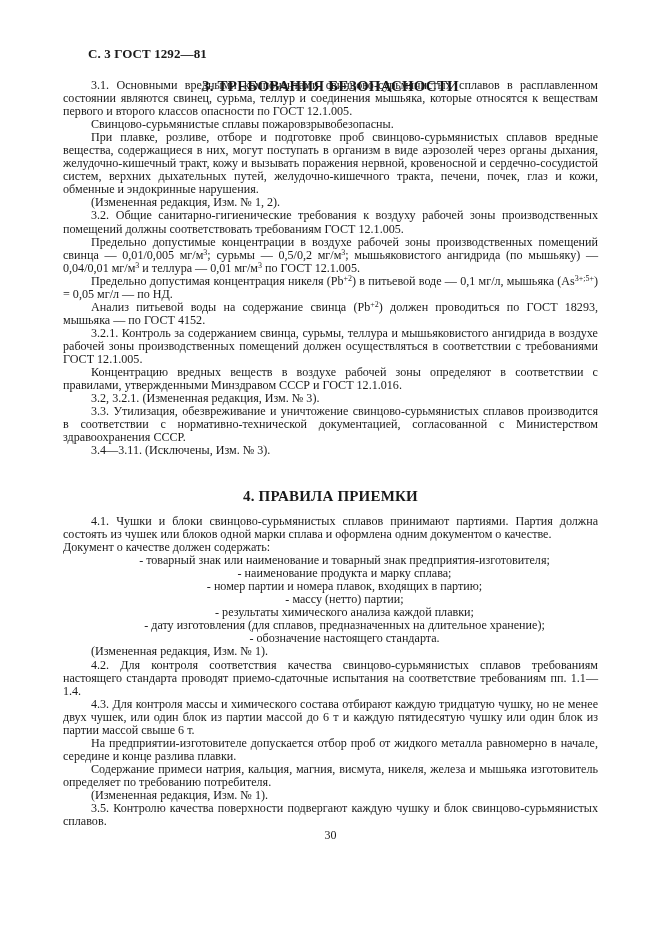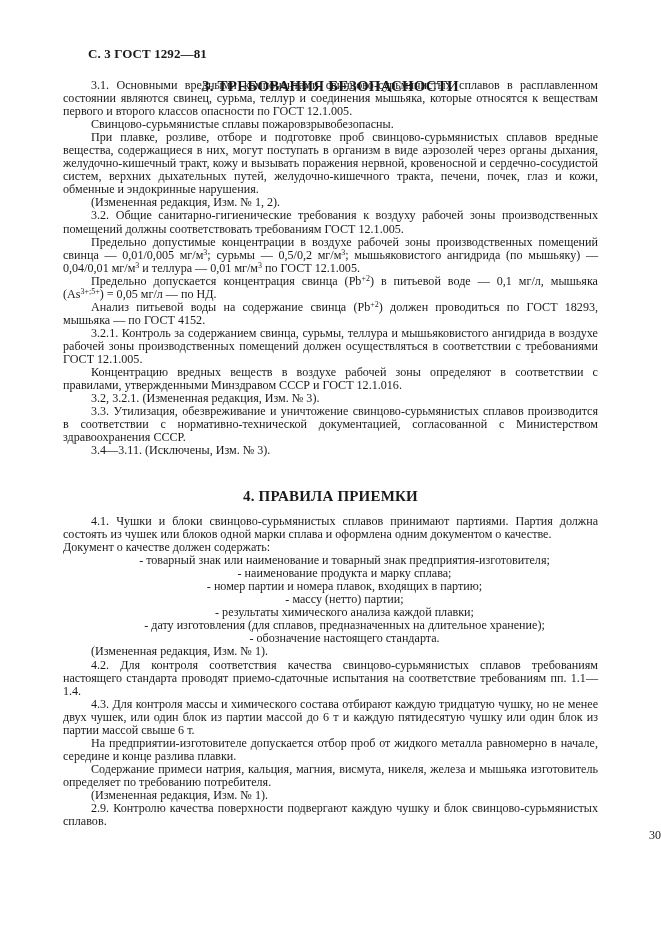--- a/index.html
+++ b/index.html
@@ -55,41 +55,41 @@
     sup {
       font-size: 8px;
       line-height: 0;
       vertical-align: 4px;
     }
     .page-number {
       position: absolute;
       left: 0;
       width: 661px;
       top: 828px;
-      text-align: right;
+      text-align: center;
       font-size: 12px;
     }
   </style>
 </head>
 <body>
 
 <div>
 
   <div class="running-head">С. 3 ГОСТ 1292—81</div>
 
   <div class="section-title" style="top:78px;">3. ТРЕБОВАНИЯ БЕЗОПАСНОСТИ</div>
 
   <div class="block" style="top:79px;">
     <p>3.1. Основными вредными компонентами свинцово-сурьмянистых сплавов в расплавленном состоянии являются свинец, сурьма, теллур и соединения мышьяка, которые относятся к веществам первого и второго классов опасности по ГОСТ 12.1.005.</p>
     <p>Свинцово-сурьмянистые сплавы пожаровзрывобезопасны.</p>
     <p>При плавке, розливе, отборе и подготовке проб свинцово-сурьмянистых сплавов вредные вещества, содержащиеся в них, могут поступать в организм в виде аэрозолей через органы дыхания, желудочно-кишечный тракт, кожу и вызывать поражения нервной, кровеносной и сердечно-сосудистой систем, верхних дыхательных путей, желудочно-кишечного тракта, печени, почек, глаз и кожи, обменные и эндокринные нарушения.</p>
     <p class="bold">(Измененная редакция, Изм. № 1, 2).</p>
     <p>3.2. Общие санитарно-гигиенические требования к воздуху рабочей зоны производственных помещений должны соответствовать требованиям ГОСТ 12.1.005.</p>
     <p><span>Предельно допустимые концентрации в воздухе рабочей зоны производственных помещений свинца — 0,01/0,005 мг/м</span><sup>3</sup><span>; сурьмы — 0,5/0,2 мг/м</span><sup>3</sup><span>; мышьяковистого ангидрида (по мышьяку) — 0,04/0,01 мг/м</span><sup>3</sup><span> и теллура — 0,01 мг/м</span><sup>3</sup><span> по ГОСТ 12.1.005.</span></p>
-    <p><span>Предельно допускается концентрация свинца (Pb</span><sup>+2</sup><span>) в питьевой воде — 0,1 мг/л, мышьяка (As</span><sup>3+;5+</sup><span>) = 0,05 мг/л — по НД.</span></p>
+    <p><span>Предельно допустимая концентрация никеля (Pb</span><sup>+2</sup><span>) в питьевой воде — 0,1 мг/л, мышьяка (As</span><sup>3+;5+</sup><span>) = 0,05 мг/л — по НД.</span></p>
     <p><span>Анализ питьевой воды на содержание свинца (Pb</span><sup>+2</sup><span>) должен проводиться по ГОСТ 18293, мышьяка — по ГОСТ 4152.</span></p>
     <p>3.2.1. Контроль за содержанием свинца, сурьмы, теллура и мышьяковистого ангидрида в воздухе рабочей зоны производственных помещений должен осуществляться в соответствии с требованиями ГОСТ 12.1.005.</p>
     <p>Концентрацию вредных веществ в воздухе рабочей зоны определяют в соответствии с правилами, утвержденными Минздравом СССР и ГОСТ 12.1.016.</p>
     <p><span>3.2, 3.2.1. </span><b>(Измененная редакция, Изм. № 3).</b></p>
     <p>3.3. Утилизация, обезвреживание и уничтожение свинцово-сурьмянистых сплавов производится в соответствии с нормативно-технической документацией, согласованной с Министерством здравоохранения СССР.</p>
     <p><span>3.4—3.11. </span><b>(Исключены, Изм. № 3).</b></p>
   </div>
 
   <div class="section-title" style="top:488px;">4. ПРАВИЛА ПРИЕМКИ</div>
 
@@ -102,17 +102,17 @@
     <p class="list-item">- массу (нетто) партии;</p>
     <p class="list-item">- результаты химического анализа каждой плавки;</p>
     <p class="list-item">- дату изготовления (для сплавов, предназначенных на длительное хранение);</p>
     <p class="list-item">- обозначение настоящего стандарта.</p>
     <p class="bold">(Измененная редакция, Изм. № 1).</p>
     <p>4.2. Для контроля соответствия качества свинцово-сурьмянистых сплавов требованиям настоящего стандарта проводят приемо-сдаточные испытания на соответствие требованиям пп. 1.1—1.4.</p>
     <p>4.3. Для контроля массы и химического состава отбирают каждую тридцатую чушку, но не менее двух чушек, или один блок из партии массой до 6 т и каждую пятидесятую чушку или один блок из партии массой свыше 6 т.</p>
     <p>На предприятии-изготовителе допускается отбор проб от жидкого металла равномерно в начале, середине и конце разлива плавки.</p>
     <p>Содержание примеси натрия, кальция, магния, висмута, никеля, железа и мышьяка изготовитель определяет по требованию потребителя.</p>
     <p class="bold">(Измененная редакция, Изм. № 1).</p>
-    <p>2.9. Контролю качества поверхности подвергают каждую чушку и блок свинцово-сурьмянистых сплавов.</p>
+    <p>3.5. Контролю качества поверхности подвергают каждую чушку и блок свинцово-сурьмянистых сплавов.</p>
   </div>
 
   <div class="page-number">30</div>
 </div>
 
 </body></html>

